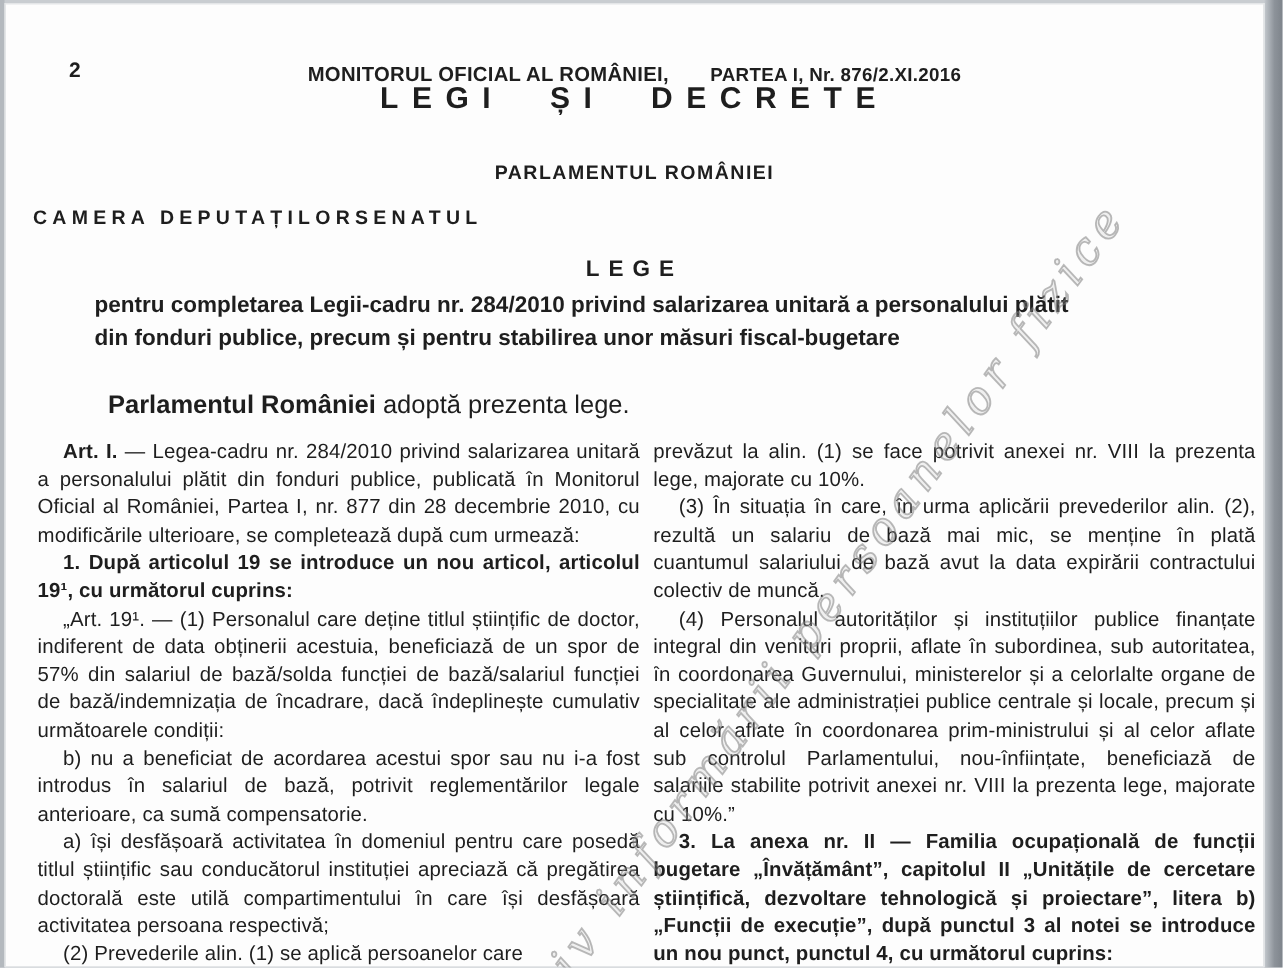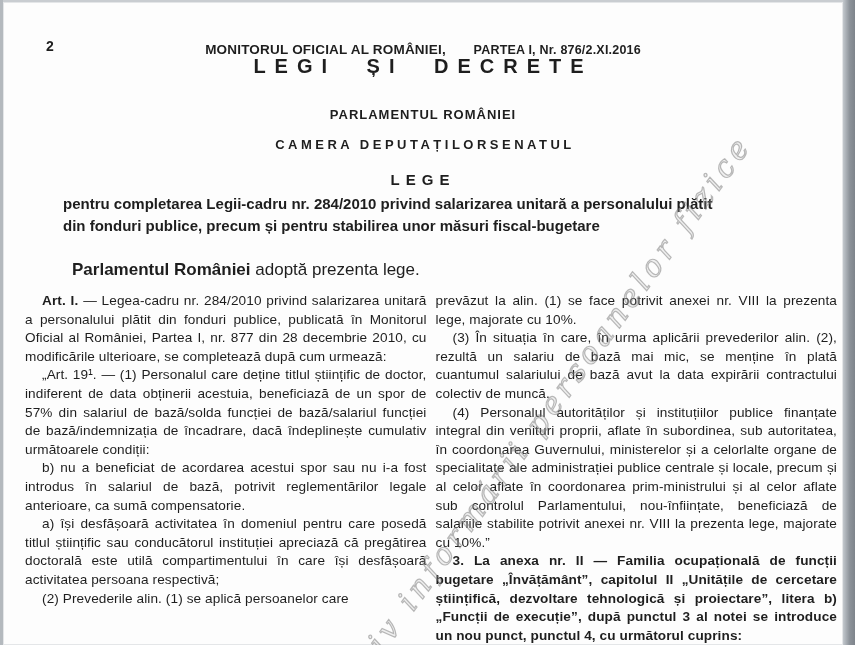--- a/index.html
+++ b/index.html
@@ -20,21 +20,21 @@
 
   .page-number{position:absolute; left:43px; top:36px; font-weight:bold; font-size:14px;}
   .masthead{position:absolute; left:0; top:40px; width:100%; text-align:center;
     font-weight:bold; font-size:13.5px; letter-spacing:.2px;}
   .masthead .part2{font-size:12.5px;margin-left:24px;}
   .section-title{position:absolute; left:0; top:53px; width:100%; text-align:center;
     font-weight:bold; font-size:20px; letter-spacing:9px; word-spacing:16px;}
   .parliament{position:absolute; left:0; top:105px; width:100%; text-align:center;
     font-weight:bold; font-size:13px; letter-spacing:1px;}
   .chambers{position:absolute; left:19px; top:135px; width:806px; display:flex;
-    justify-content:center; font-weight:bold; font-size:13px; letter-spacing:3.5px;}
+    justify-content:flex-start; font-weight:bold; font-size:13px; letter-spacing:3.5px;}
   .law-heading{position:absolute; left:0; top:169px; width:100%; text-align:center;
     font-weight:bold; font-size:15px; letter-spacing:6px;}
   .law-title{position:absolute; left:16px; top:191px; width:100%; text-align:left;
     font-weight:bold; font-size:15px; line-height:22px;padding-left:44px;}
   .adoption{position:absolute; left:69px; top:258px; font-size:17px;}
   .adoption .b{font-weight:bold;}
 
   .cols{position:absolute; left:22px; top:290px; width:812px; bottom:0;
     display:flex; gap:9px; overflow:hidden;}
   .col{flex:1; overflow:hidden;}
@@ -83,20 +83,21 @@
       <div>din fonduri publice, precum și pentru stabilirea unor măsuri fiscal-bugetare</div>
     </div>
 
     <div class="adoption">
       <span class="b">Parlamentul României</span><span> adoptă prezenta lege.</span>
     </div>
 
     <div class="cols">
       <div class="col">
           <p class="para"><span class="b">Art. I.</span><span> — Legea-cadru nr. 284/2010 privind salarizarea unitară a personalului plătit din fonduri publice, publicată în Monitorul Oficial al României, Partea I, nr. 877 din 28 decembrie 2010, cu modificările ulterioare, se completează după cum urmează:</span></p>
+          <p class="para"><span class="b">1. După articolul 19 se introduce un nou articol, articolul 19¹, cu următorul cuprins:</span></p>
           <p class="para"><span>„Art. 19¹. — (1) Personalul care deține titlul științific de doctor, indiferent de data obținerii acestuia, beneficiază de un spor de 57% din salariul de bază/solda funcției de bază/salariul funcției de bază/indemnizația de încadrare, dacă îndeplinește cumulativ următoarele condiții:</span></p>
           <p class="para"><span>b) nu a beneficiat de acordarea acestui spor sau nu i-a fost introdus în salariul de bază, potrivit reglementărilor legale anterioare, ca sumă compensatorie.</span></p>
           <p class="para"><span>a) își desfășoară activitatea în domeniul pentru care posedă titlul științific sau conducătorul instituției apreciază că pregătirea doctorală este utilă compartimentului în care își desfășoară activitatea persoana respectivă;</span></p>
           <p class="para"><span>(2) Prevederile alin. (1) se aplică persoanelor care</span></p>
         </div>
       <div class="col">
           <p class="para noindent"><span>prevăzut la alin. (1) se face potrivit anexei nr. VIII la prezenta lege, majorate cu 10%.</span></p>
           <p class="para"><span>(3) În situația în care, în urma aplicării prevederilor alin. (2), rezultă un salariu de bază mai mic, se menține în plată cuantumul salariului de bază avut la data expirării contractului colectiv de muncă.</span></p>
           <p class="para"><span>(4) Personalul autorităților și instituțiilor publice finanțate integral din venituri proprii, aflate în subordinea, sub autoritatea, în coordonarea Guvernului, ministerelor și a celorlalte organe de specialitate ale administrației publice centrale și locale, precum și al celor aflate în coordonarea prim-ministrului și al celor aflate sub controlul Parlamentului, nou-înființate, beneficiază de salariile stabilite potrivit anexei nr. VIII la prezenta lege, majorate cu 10%.”</span></p>
           <p class="para"><span class="b">3. La anexa nr. II — Familia ocupațională de funcții bugetare „Învățământ”, capitolul II „Unitățile de cercetare științifică, dezvoltare tehnologică și proiectare”, litera b) „Funcții de execuție”, după punctul 3 al notei se introduce un nou punct, punctul 4, cu următorul cuprins:</span></p>

